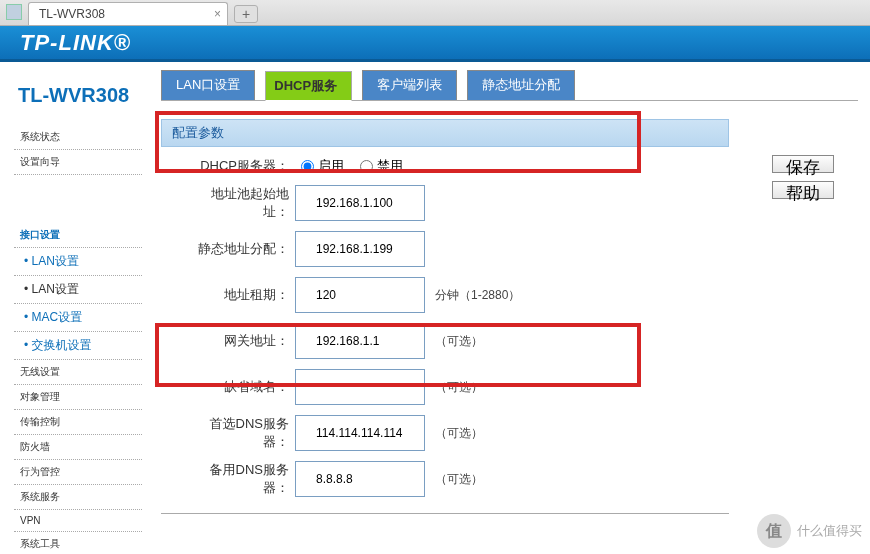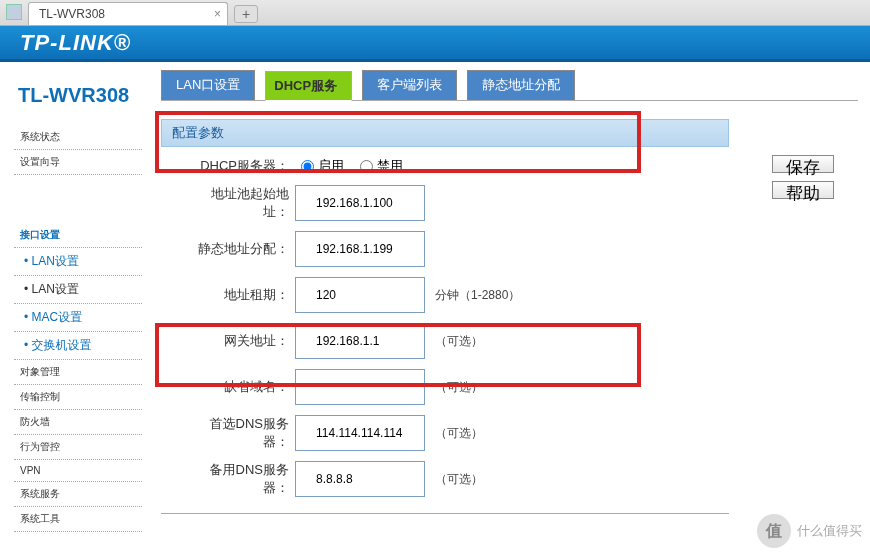--- a/index.html
+++ b/index.html
@@ -78,26 +78,27 @@
   <div class="sidebar">
     <div class="model-name">TL-WVR308</div>
     <ul class="nav-list" id="nav-list">
         <li>系统状态</li>
         <li>设置向导</li>
         <li class="active">接口设置</li>
         <li class="sub">• LAN设置</li>
         <li class="sub current">• LAN设置</li>
         <li class="sub">• MAC设置</li>
         <li class="sub">• 交换机设置</li>
+        <li>无线设置</li>
         <li>对象管理</li>
         <li>传输控制</li>
         <li>防火墙</li>
         <li>行为管控</li>
+        <li>系统服务</li>
         <li>VPN</li>
-        <li>系统服务</li>
         <li>系统工具</li>
       </ul>
   </div>
 
   <div class="content">
     <div class="tabs" id="tabs">
         <div class="tab">LAN口设置</div>
         <div class="tab active">DHCP服务</div>
         <div class="tab">客户端列表</div>
         <div class="tab">静态地址分配</div>

